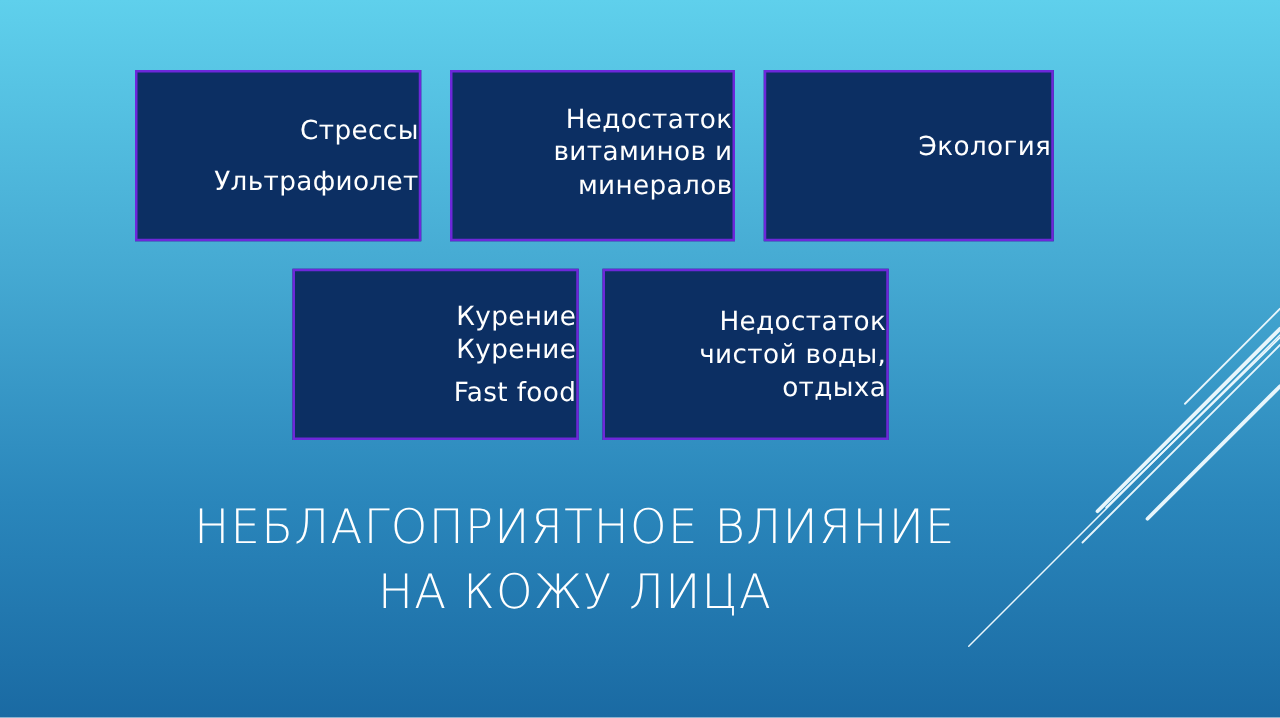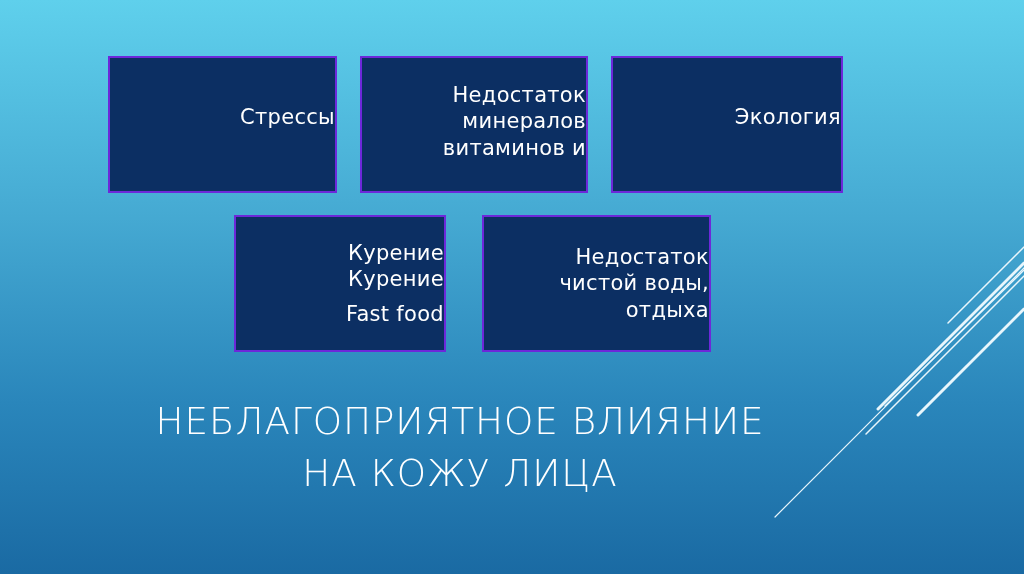--- a/index.html
+++ b/index.html
@@ -35,34 +35,35 @@
     <line x1="885" y1="406" x2="1024" y2="270" stroke-width="1.5"></line>
     <line x1="866" y1="434" x2="1024" y2="276" stroke-width="1.5"></line>
     <line x1="918" y1="415" x2="1024" y2="309" stroke-width="3"></line>
     <line x1="775" y1="517" x2="1024" y2="268" stroke-width="1.2"></line>
   </g>
 </svg>
 
 <div class="box" style="left:108px; top:56px; width:229px; height:137px;">
   <span>Стрессы</span>
   <div class="gap"></div>
+  <span>Ультрафиолет</span>
 </div>
 
 <div class="box" style="left:360px; top:56px; width:228px; height:137px; justify-content:flex-start; padding-top:24px;">
   <span>Недостаток</span>
+  <span>витаминов и</span>
   <span>минералов</span>
-  <span>витаминов и</span>
 </div>
 
 <div class="box" style="left:611px; top:56px; width:232px; height:137px;">
   <span>Экология</span>
   <div class="gap"></div>
 </div>
 
-<div class="box" style="left:234px; top:215px; width:212px; height:137px;">
+<div class="box" style="left:234px; top:215px; width:229px; height:137px;">
   <span>Курение</span>
   <span>Курение</span>
   <div style="height:8px"></div>
   <span>Fast food</span>
 </div>
 
 <div class="box" style="left:482px; top:215px; width:229px; height:137px;">
   <span>Недостаток</span>
   <span>чистой воды,</span>
   <span>отдыха</span>

